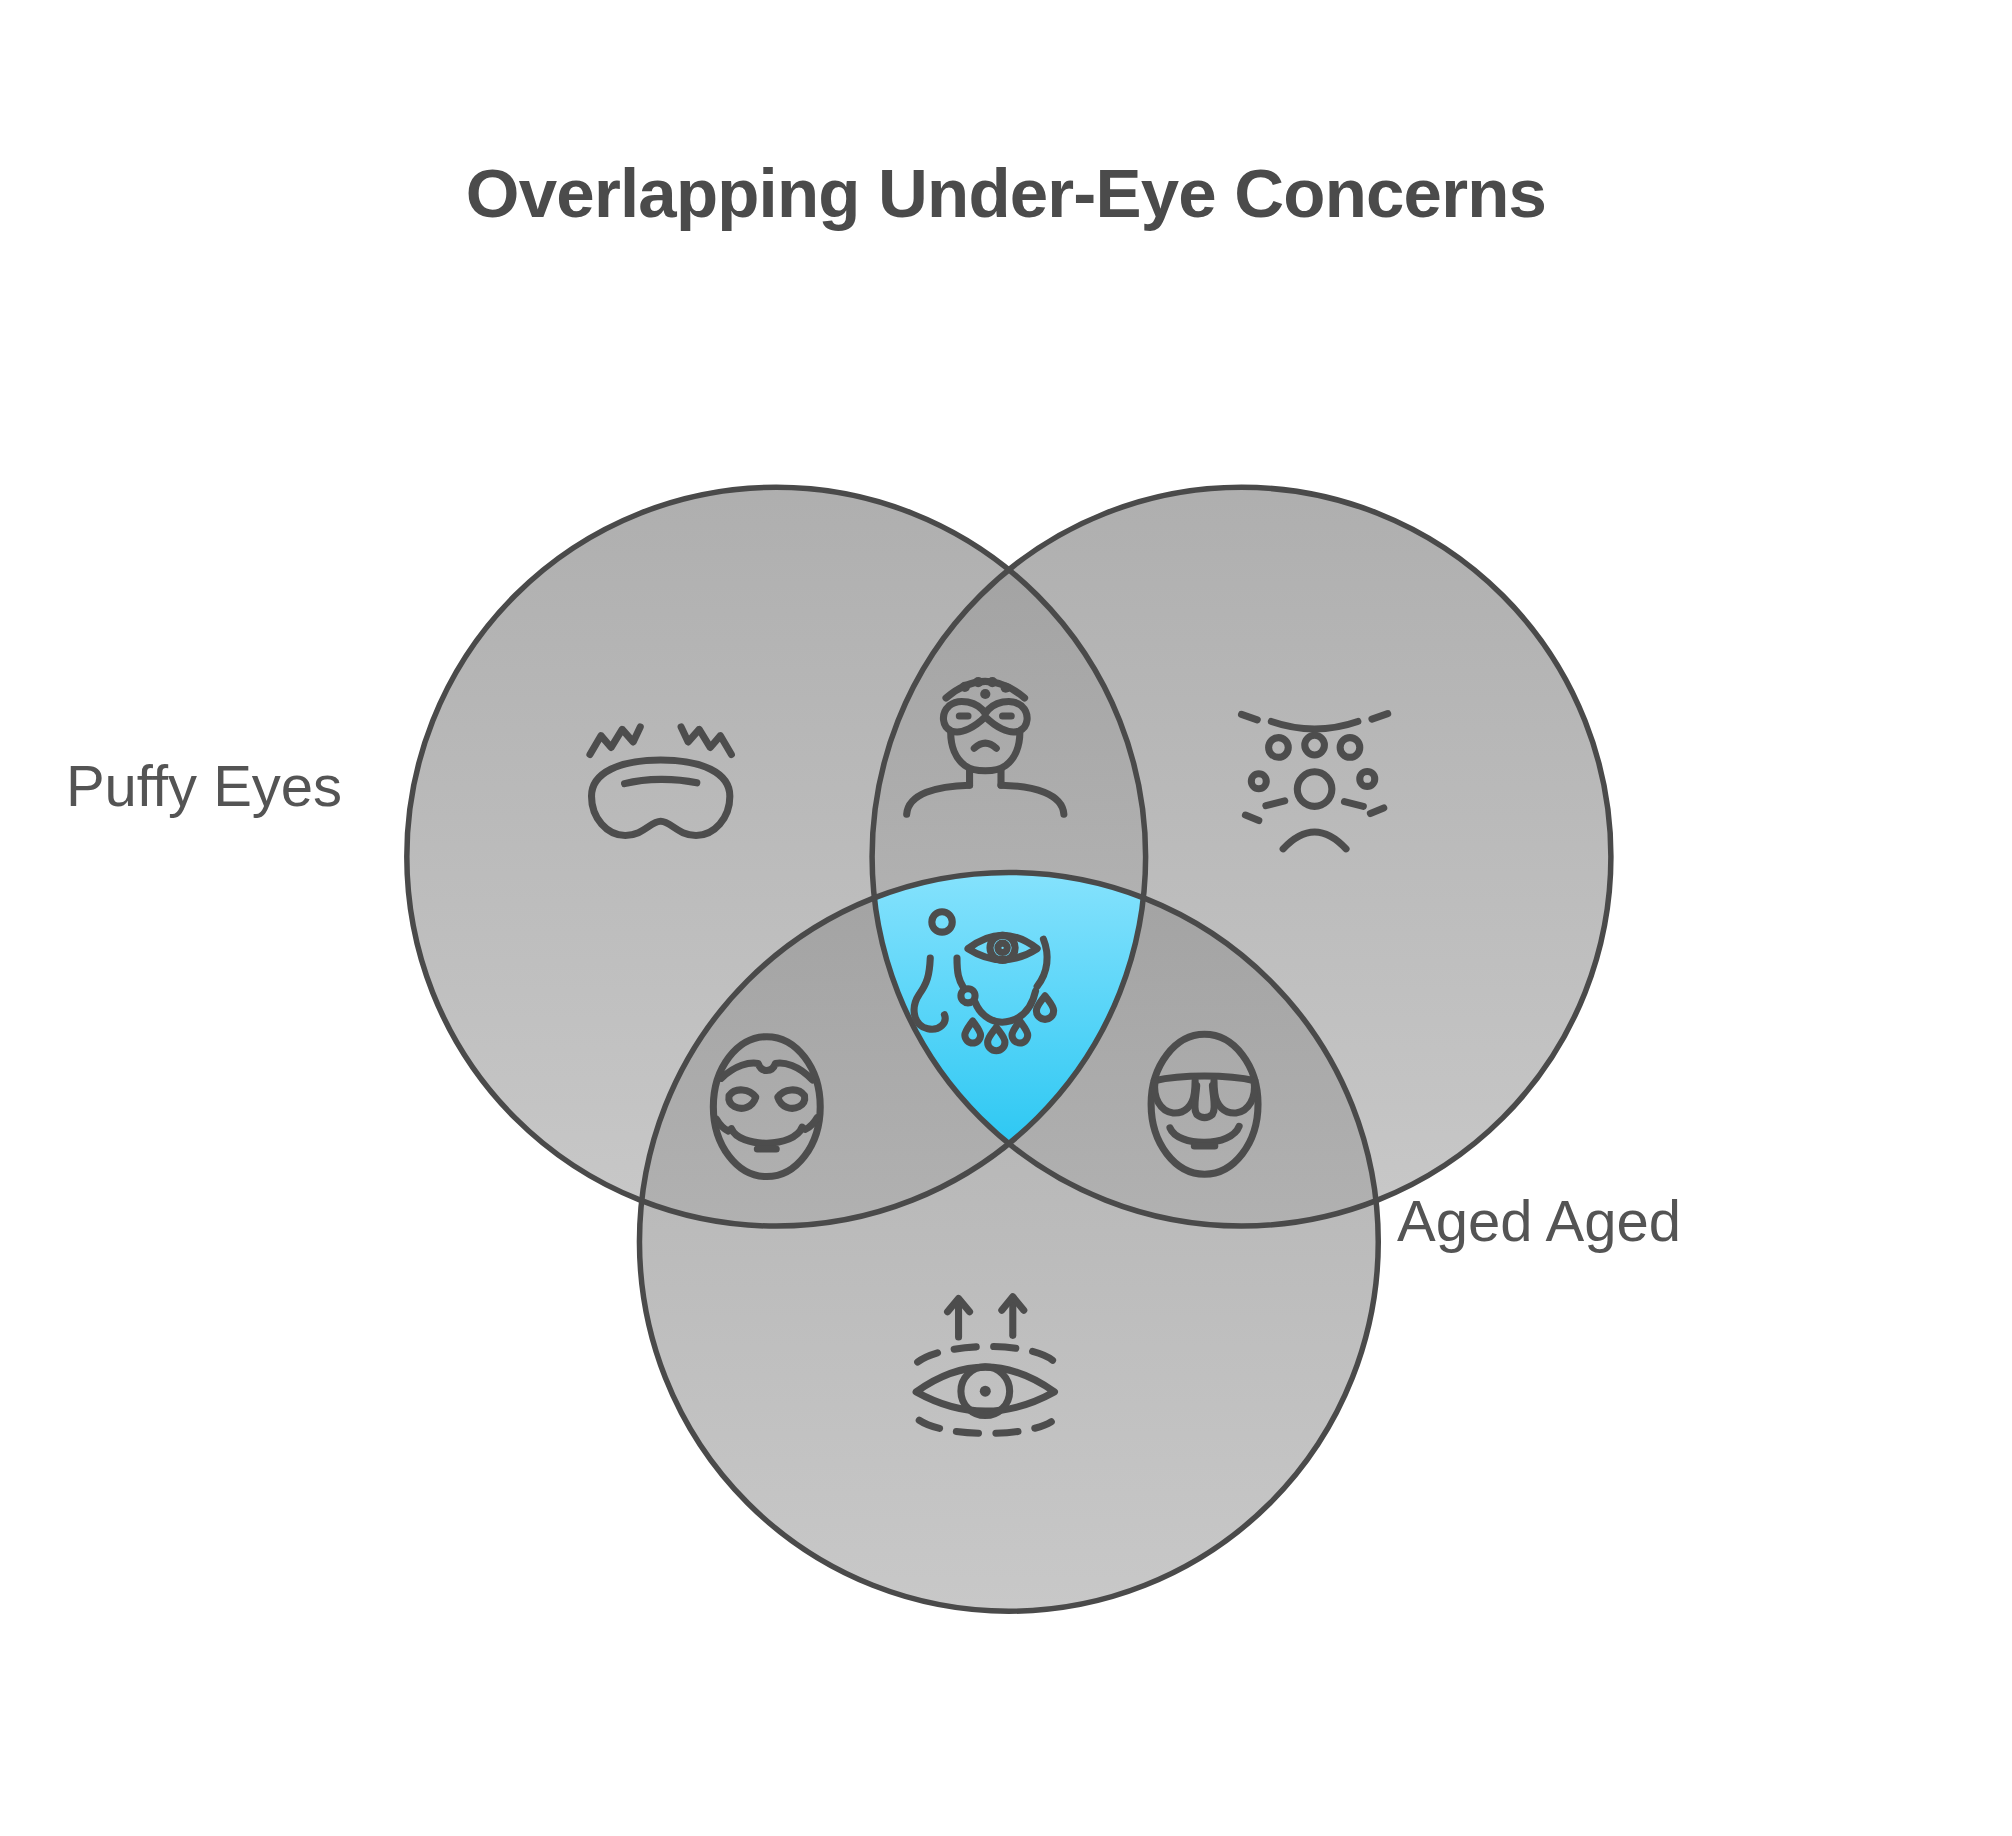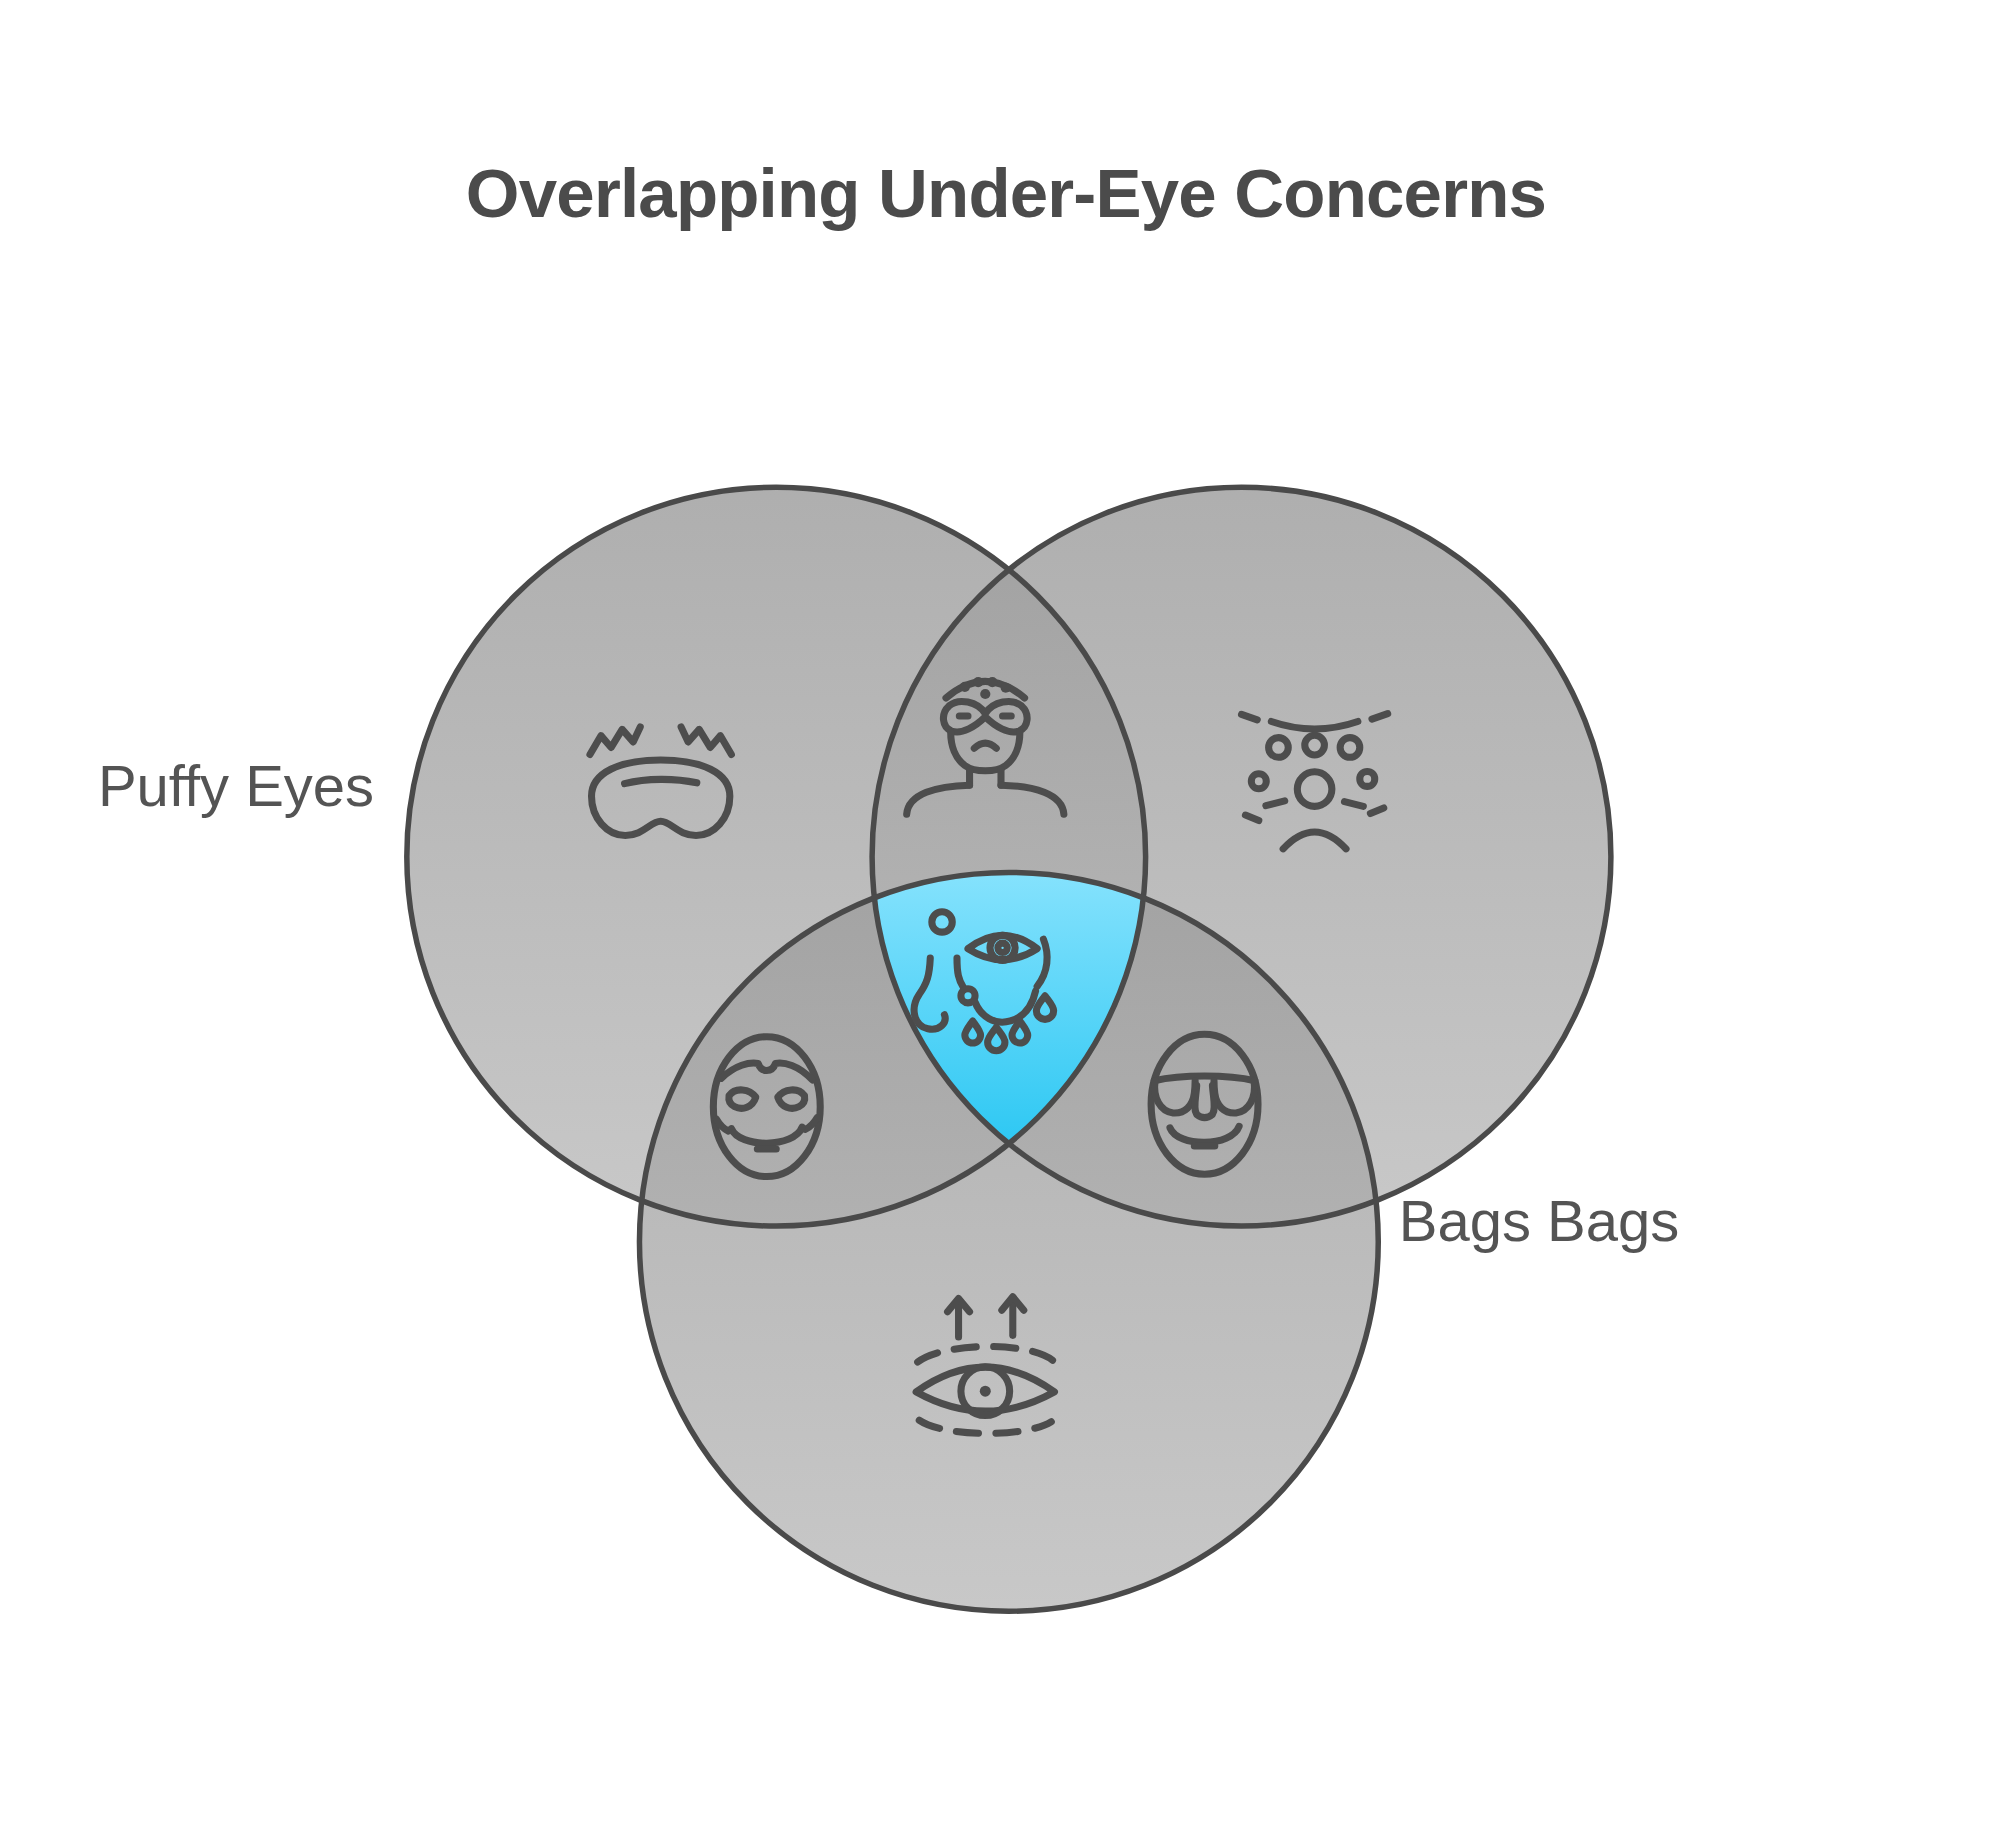--- a/index.html
+++ b/index.html
@@ -16,21 +16,21 @@
     transform:translate(-50%,-50%);
     font-size:69px;font-weight:700;color:#4b4b4b;
     letter-spacing:-0.8px;white-space:nowrap;
   }
   .set-label{
     position:absolute;transform:translate(-50%,-50%);
     font-size:58px;font-weight:400;color:#545454;
     white-space:nowrap;
   }
   .lbl-top{left:997px;top:418px;}
-  .lbl-left{left:236px;top:785px;}
+  .lbl-left{left:204px;top:785px;}
   .lbl-right{left:1775px;top:785px;}
   .lbl-bottom-left{left:436px;top:1220px;}
   .lbl-bottom-right{left:1539px;top:1220px;}
   .lbl-bottom{left:989px;top:1660px;}
   .icon{stroke:#4d4d4d;stroke-width:9;fill:none;stroke-linecap:round;stroke-linejoin:round;}
   .icon .dot{fill:#4d4d4d;stroke:none;}
   .circle-fill{fill:url(#grayGrad);fill-opacity:0.82;stroke:none;}
   .circle-stroke{fill:none;stroke:#4a4a4a;stroke-width:7;}
 </style>
 </head>
@@ -148,16 +148,16 @@
       <path d="M -88,8 Q 0,-55 88,8 Q 0,57 -88,8 Z"></path>
       <circle cx="0" cy="7" r="31"></circle>
       <circle class="dot" cx="0" cy="7" r="7"></circle>
       <path d="M -84,44 C -52,66 52,66 84,46" stroke-dasharray="28 22"></path>
     </g>
   </svg>
 
   <div class="page-title">Overlapping Under-Eye Concerns</div>
 
   <div class="set-label lbl-left">Puffy Eyes</div>
-  <div class="set-label lbl-bottom-right">Bags Bags</div>
+  <div class="set-label lbl-bottom-right">Aged Aged</div>
 
 </div>
 
 
 </body></html>

